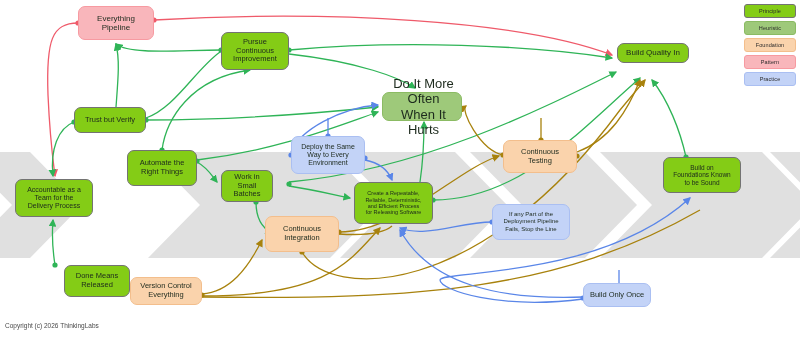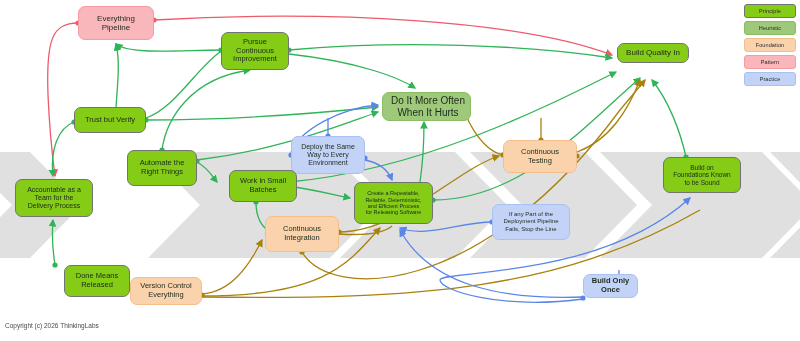--- a/index.html
+++ b/index.html
@@ -153,52 +153,52 @@
     </g>
   </svg>
 
   <div id="nodes">
       <div class="node n-pattern" style="left: 78px; top: 6px; width: 76px; height: 34px; font-size: 8px;">Everything
 Pipeline</div>
       <div class="node n-principle" style="left: 221px; top: 32px; width: 68px; height: 38px; font-size: 7.5px;">Pursue
 Continuous
 Improvement</div>
       <div class="node n-principle" style="left: 617px; top: 43px; width: 72px; height: 20px; font-size: 8px;">Build Quality In</div>
-      <div class="node n-heuristic" style="left: 382px; top: 92px; width: 89px; height: 29px; font-size: 10px; padding-left: 8px;">Do It More Often
+      <div class="node n-heuristic" style="left: 382px; top: 92px; width: 80px; height: 29px; font-size: 13px; padding-left: 8px;">Do It More Often
 When It Hurts</div>
       <div class="node n-principle" style="left: 74px; top: 107px; width: 72px; height: 26px; font-size: 7.5px;">Trust but Verify</div>
       <div class="node n-practice" style="left: 291px; top: 136px; width: 74px; height: 38px; font-size: 7px;">Deploy the Same
 Way to Every
 Environment</div>
       <div class="node n-foundation" style="left: 503px; top: 140px; width: 74px; height: 33px; font-size: 7.5px;">Continuous
 Testing</div>
       <div class="node n-principle" style="left: 127px; top: 150px; width: 70px; height: 36px; font-size: 7.5px;">Automate the
 Right Things</div>
       <div class="node n-principle" style="left: 663px; top: 157px; width: 78px; height: 36px; font-size: 6.5px;">Build on
 Foundations Known
 to be Sound</div>
-      <div class="node n-principle" style="left: 221px; top: 170px; width: 68px; height: 32px; font-size: 7.5px; margin-left: 8px;">Work in Small
+      <div class="node n-principle" style="left: 221px; top: 170px; width: 52px; height: 32px; font-size: 7.5px;">Work in Small
 Batches</div>
       <div class="node n-principle" style="left: 354px; top: 182px; width: 79px; height: 42px; font-size: 5.5px;">Create a Repeatable,
 Reliable, Deterministic,
 and Efficient Process
 for Releasing Software</div>
       <div class="node n-principle" style="left: 15px; top: 179px; width: 78px; height: 38px; font-size: 7px;">Accountable as a
 Team for the
 Delivery Process</div>
       <div class="node n-practice" style="left: 492px; top: 204px; width: 78px; height: 36px; font-size: 6px;">If any Part of the
 Deployment Pipeline
 Fails, Stop the Line</div>
       <div class="node n-foundation" style="left: 265px; top: 216px; width: 74px; height: 36px; font-size: 7.5px;">Continuous
 Integration</div>
       <div class="node n-principle" style="left: 24px; top: 265px; width: 66px; height: 32px; font-size: 7.5px; margin-left: 40px;">Done Means
 Released</div>
       <div class="node n-foundation" style="left: 130px; top: 277px; width: 72px; height: 28px; font-size: 7.5px;">Version Control
 Everything</div>
-      <div class="node n-practice" style="left: 583px; top: 274px; width: 55px; height: 24px; font-size: 7.5px; font-weight: bold;">Build Only Once</div>
+      <div class="node n-practice" style="left: 583px; top: 283px; width: 68px; height: 24px; font-size: 7.5px;">Build Only Once</div>
     </div>
 
   <div class="legend" id="legend">
       <div class="lg n-principle">Principle</div>
       <div class="lg n-heuristic">Heuristic</div>
       <div class="lg n-foundation">Foundation</div>
       <div class="lg n-pattern">Pattern</div>
       <div class="lg n-practice">Practice</div>
     </div>
 

